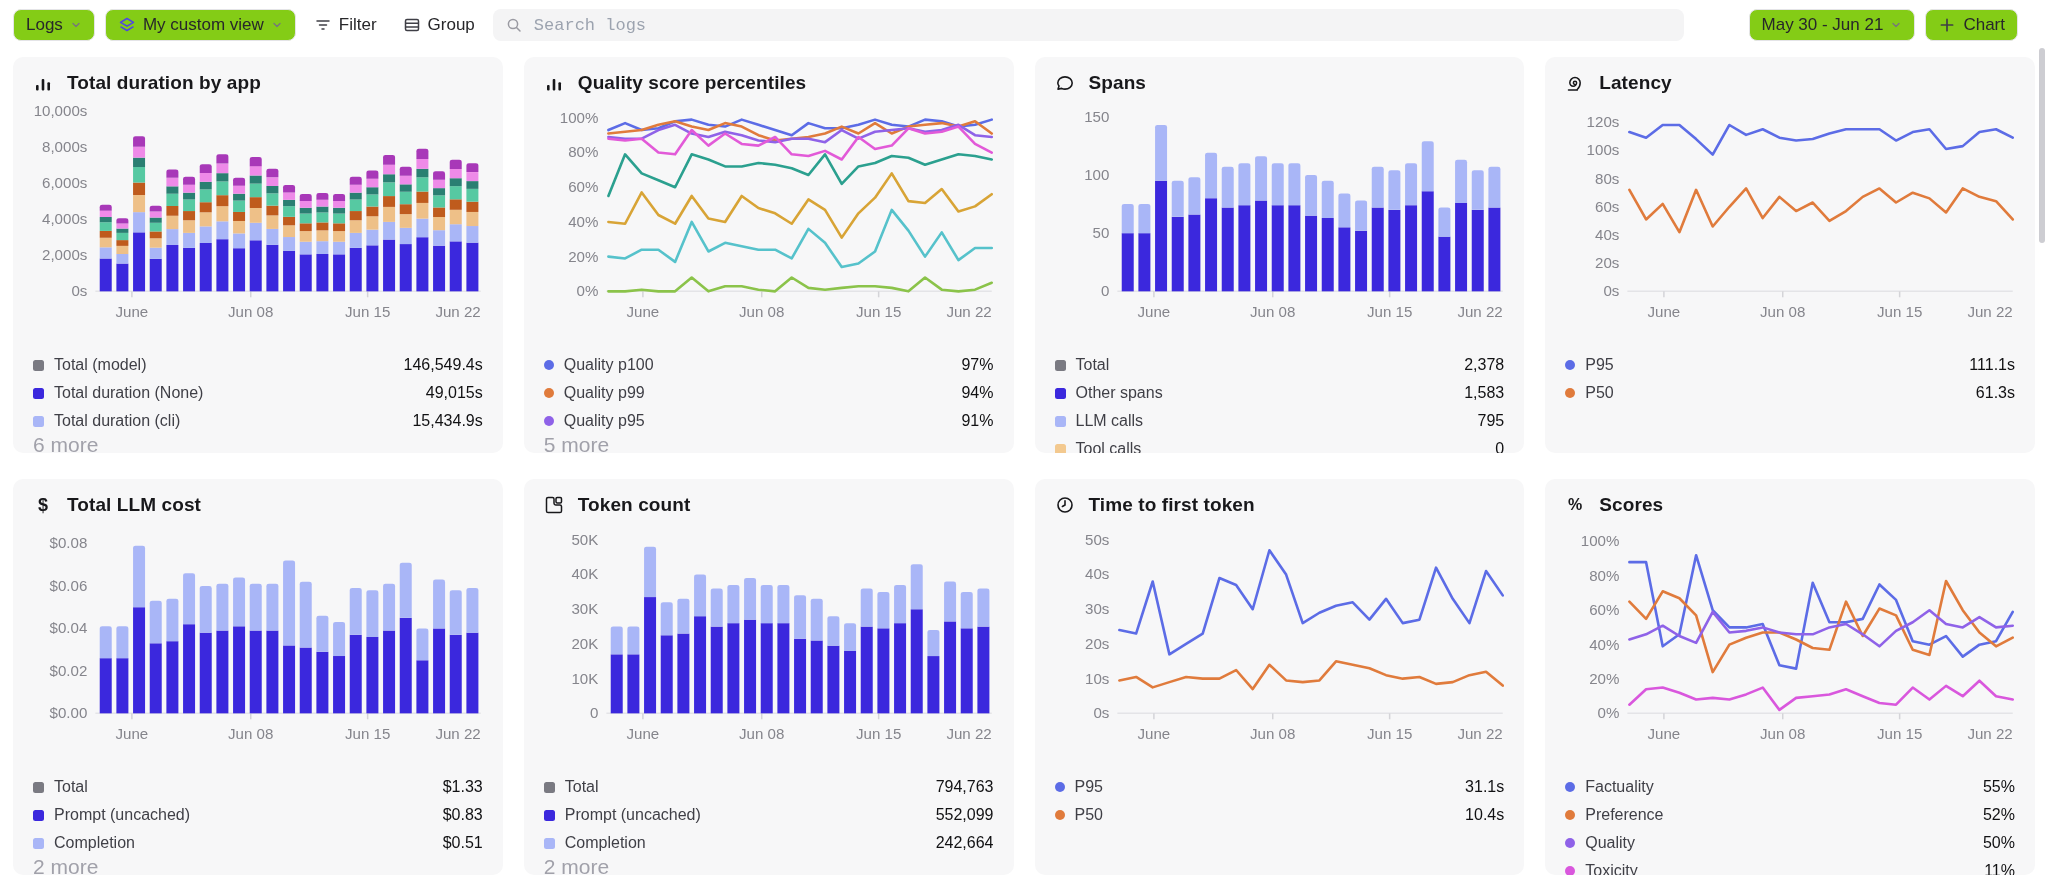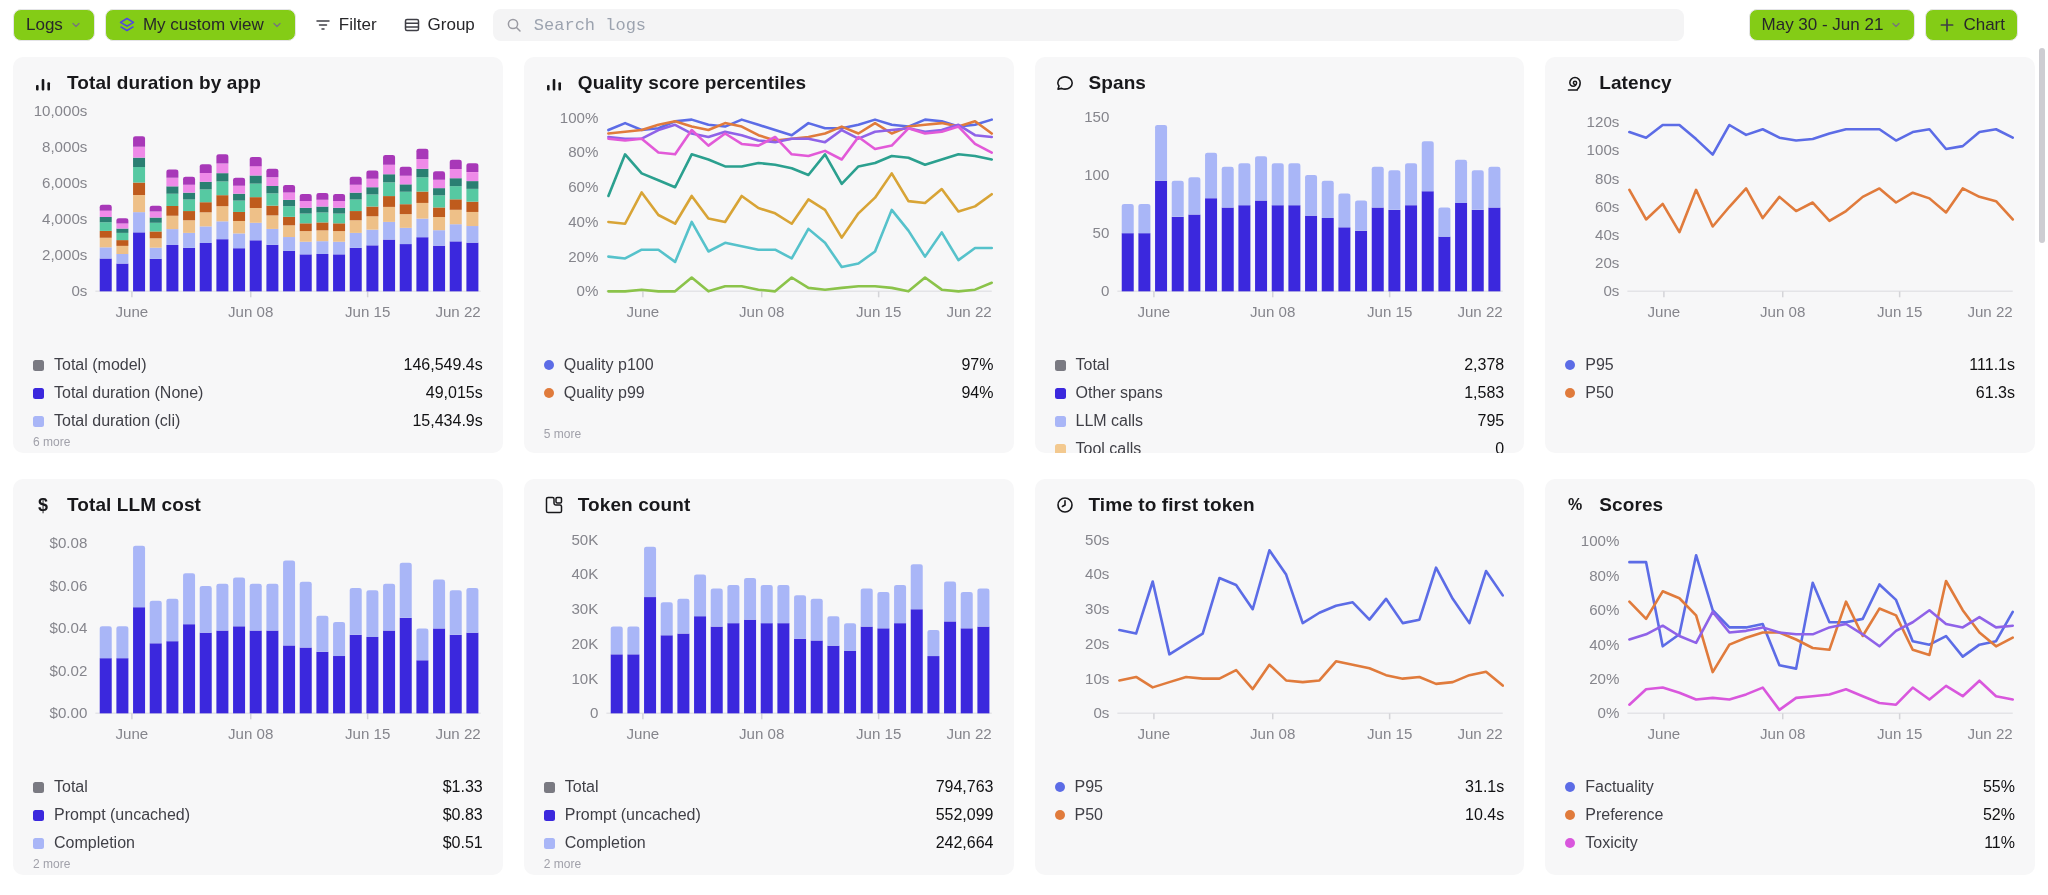--- a/index.html
+++ b/index.html
@@ -32,21 +32,21 @@
   .card-icon svg{width:20px;height:20px}
   .card-title{font-size:19px;font-weight:600;margin:0;color:#18181b;letter-spacing:.1px}
   .chart{width:100%;height:230px;flex:none;display:block}
   .axis-text{font-size:15px;fill:#85858c;font-family:"Liberation Sans",sans-serif}
   .legend{display:flex;flex-direction:column;margin-top:20px}
   .legend-row{display:flex;align-items:center;justify-content:space-between;height:28px}
   .legend-left{display:flex;align-items:center;gap:10px;font-size:16px;color:#3f3f46}
   .swatch{width:11px;height:11px;border-radius:2.5px;flex:none}
   .swatch.dot{width:10px;height:10px;border-radius:50%}
   .legend-value{font-size:16px;font-weight:400;color:#111113}
-  .card-footer{margin-top:auto;font-size:12px;color:#a1a1aa;height:22px;display:flex;align-items:flex-end;cursor:pointer}
+  .card-footer{margin-top:auto;font-size:21px;color:#a1a1aa;height:22px;display:flex;align-items:flex-end;cursor:pointer}
 
   .scrollbar-thumb{position:absolute;right:3px;top:48px;width:6px;height:195px;border-radius:3px;background:#cdcdd2}
 </style>
 </head>
 <body>
 
 <div class="toolbar">
   <button class="btn">
     <span>Logs</span>
     <span class="chev">
@@ -404,20 +404,27 @@
           </span>
           <span class="legend-value">97%</span>
         </div>
         <div class="legend-row">
           <span class="legend-left">
             <span class="swatch dot" style="background: rgb(224, 123, 60);"></span>
             <span>Quality p99</span>
           </span>
           <span class="legend-value">94%</span>
         </div>
+        <div class="legend-row">
+          <span class="legend-left">
+            <span class="swatch dot" style="background: rgb(143, 98, 232);"></span>
+            <span>Quality p95</span>
+          </span>
+          <span class="legend-value">91%</span>
+        </div>
       </div>
     <div class="card-footer">5 more</div>
   </section>
 
   <section class="card">
     <header class="card-header">
       <span class="card-icon">
           <svg viewBox="0 0 20 20" fill="none" stroke="#18181b" stroke-width="1.6" stroke-linejoin="round">
             <path d="M17.2 10c0 3.4-3.2 6.1-7.2 6.1-1.2 0-2.4-.25-3.4-.7L3 16.2l1-3.1A5.9 5.9 0 0 1 2.8 10C2.8 6.6 6 3.9 10 3.9s7.2 2.7 7.2 6.1z"></path>
           </svg>
@@ -845,20 +852,27 @@
         </div>
         <div class="legend-row">
           <span class="legend-left">
             <span class="swatch dot" style="background: rgb(224, 123, 60);"></span>
             <span>Preference</span>
           </span>
           <span class="legend-value">52%</span>
         </div>
         <div class="legend-row">
           <span class="legend-left">
+            <span class="swatch dot" style="background: rgb(143, 98, 232);"></span>
+            <span>Quality</span>
+          </span>
+          <span class="legend-value">50%</span>
+        </div>
+        <div class="legend-row">
+          <span class="legend-left">
             <span class="swatch dot" style="background: rgb(217, 87, 221);"></span>
             <span>Toxicity</span>
           </span>
           <span class="legend-value">11%</span>
         </div>
       </div>
 
   </section>
 </main>
 

